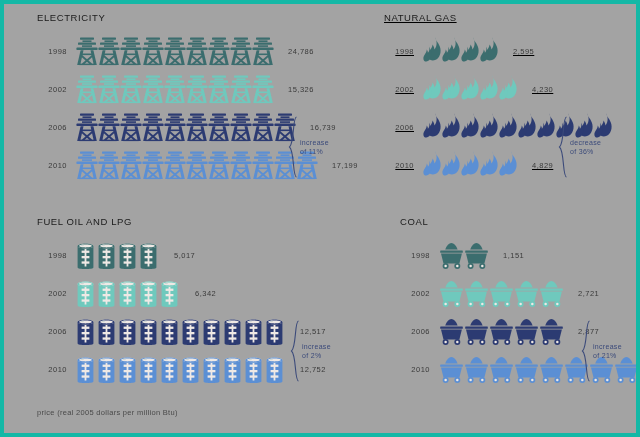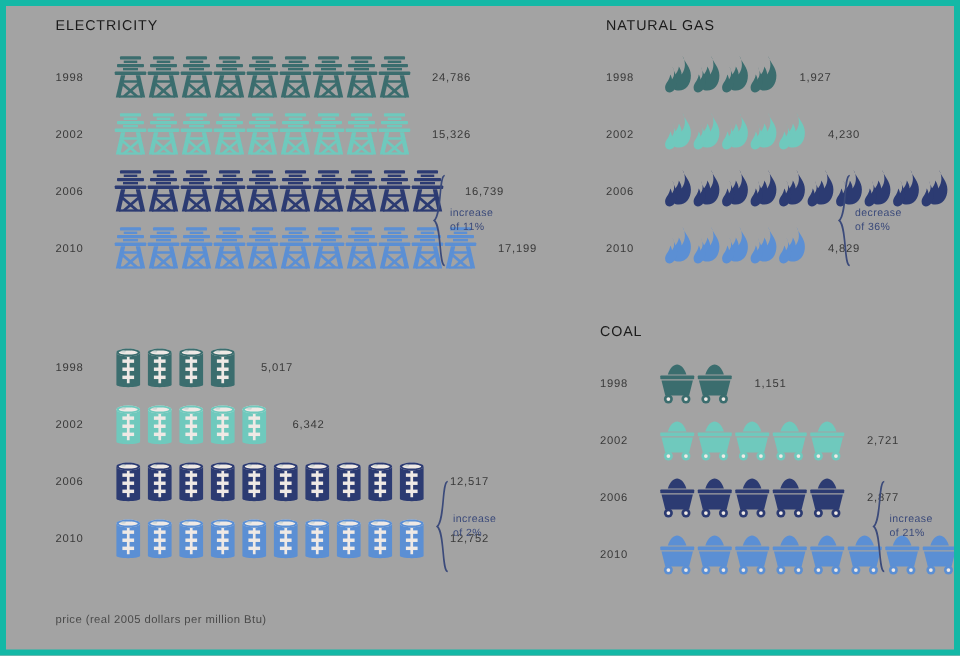--- a/index.html
+++ b/index.html
@@ -25,21 +25,21 @@
     white-space:nowrap;
   }
   .rows{margin-top:9px;}
   .row{
     display:flex;
     align-items:center;
     height:38px;
   }
   .year{
     width:30px;
-    text-align:left;
+    text-align:right;
     font-size:7.5px;
     color:#3a3a3a;
     letter-spacing:0.5px;
     flex:0 0 30px;
     font-family:"Liberation Sans", sans-serif;
   }
   .icons{
     display:flex;
     align-items:flex-end;
     margin-left:9px;
@@ -688,21 +688,21 @@
                 <path d="M5.2 18.3 L16.0 27.6 L14.6 28.9 L3.9 19.6 Z"></path>
                 <path d="M16.8 18.3 L6.0 27.6 L7.4 28.9 L18.1 19.6 Z"></path>
                 <rect x="3.3" y="27.6" width="15.4" height="1.5"></rect>
               </g>
             </svg>
           </span>
           <span class="value">17,199</span>
         </div>
       </div>
     </div>
-  <div class="panel" id="panel-natural-gas" style="left:400px;top:8px;">
+  <div class="panel" id="panel-natural-gas" style="left:380px;top:8px;text-decoration:underline;">
       <div class="panel-title">NATURAL GAS</div>
       <div class="rows">
         <div class="row">
           <span class="year">1998</span>
           <span class="icons">
             <svg width="19" height="30" viewBox="0 0 19 30">
               <g fill="#3b6d6e">
                 <path d="M12.0 1.2 C13.6 6.2 17.6 8.8 17.6 14.4 C17.6 20.4 14.2 24.4 9.6 24.4 C6.6 24.4 4.6 22.4 4.6 19.6 C4.6 15.2 9.0 13.6 9.6 8.4 C10.8 10.4 11.4 12.0 11.4 13.6 C13.0 11.6 13.6 9.2 13.6 7.2 C13.6 4.8 13.0 2.8 12.0 1.2 Z"></path>
                 <path d="M5.4 8.6 C6.2 12.0 8.4 14.0 8.4 17.6 C8.4 22.0 6.2 25.6 3.2 25.6 C1.4 25.6 0.4 24.2 0.4 22.4 C0.4 19.2 3.4 17.8 3.8 13.6 C4.6 14.8 5.0 16.0 5.0 17.2 C6.0 15.8 6.4 14.2 6.4 12.8 C6.4 11.2 6.0 9.8 5.4 8.6 Z"></path>
               </g>
@@ -719,21 +719,21 @@
                 <path d="M5.4 8.6 C6.2 12.0 8.4 14.0 8.4 17.6 C8.4 22.0 6.2 25.6 3.2 25.6 C1.4 25.6 0.4 24.2 0.4 22.4 C0.4 19.2 3.4 17.8 3.8 13.6 C4.6 14.8 5.0 16.0 5.0 17.2 C6.0 15.8 6.4 14.2 6.4 12.8 C6.4 11.2 6.0 9.8 5.4 8.6 Z"></path>
               </g>
             </svg>
             <svg width="19" height="30" viewBox="0 0 19 30">
               <g fill="#3b6d6e">
                 <path d="M12.0 1.2 C13.6 6.2 17.6 8.8 17.6 14.4 C17.6 20.4 14.2 24.4 9.6 24.4 C6.6 24.4 4.6 22.4 4.6 19.6 C4.6 15.2 9.0 13.6 9.6 8.4 C10.8 10.4 11.4 12.0 11.4 13.6 C13.0 11.6 13.6 9.2 13.6 7.2 C13.6 4.8 13.0 2.8 12.0 1.2 Z"></path>
                 <path d="M5.4 8.6 C6.2 12.0 8.4 14.0 8.4 17.6 C8.4 22.0 6.2 25.6 3.2 25.6 C1.4 25.6 0.4 24.2 0.4 22.4 C0.4 19.2 3.4 17.8 3.8 13.6 C4.6 14.8 5.0 16.0 5.0 17.2 C6.0 15.8 6.4 14.2 6.4 12.8 C6.4 11.2 6.0 9.8 5.4 8.6 Z"></path>
               </g>
             </svg>
           </span>
-          <span class="value">1,927</span>
+          <span class="value">2,595</span>
         </div>
         <div class="row">
           <span class="year">2002</span>
           <span class="icons">
             <svg width="19" height="30" viewBox="0 0 19 30">
               <g fill="#6fc9bd">
                 <path d="M12.0 1.2 C13.6 6.2 17.6 8.8 17.6 14.4 C17.6 20.4 14.2 24.4 9.6 24.4 C6.6 24.4 4.6 22.4 4.6 19.6 C4.6 15.2 9.0 13.6 9.6 8.4 C10.8 10.4 11.4 12.0 11.4 13.6 C13.0 11.6 13.6 9.2 13.6 7.2 C13.6 4.8 13.0 2.8 12.0 1.2 Z"></path>
                 <path d="M5.4 8.6 C6.2 12.0 8.4 14.0 8.4 17.6 C8.4 22.0 6.2 25.6 3.2 25.6 C1.4 25.6 0.4 24.2 0.4 22.4 C0.4 19.2 3.4 17.8 3.8 13.6 C4.6 14.8 5.0 16.0 5.0 17.2 C6.0 15.8 6.4 14.2 6.4 12.8 C6.4 11.2 6.0 9.8 5.4 8.6 Z"></path>
               </g>
             </svg>
@@ -861,20 +861,21 @@
                 <path d="M12.0 1.2 C13.6 6.2 17.6 8.8 17.6 14.4 C17.6 20.4 14.2 24.4 9.6 24.4 C6.6 24.4 4.6 22.4 4.6 19.6 C4.6 15.2 9.0 13.6 9.6 8.4 C10.8 10.4 11.4 12.0 11.4 13.6 C13.0 11.6 13.6 9.2 13.6 7.2 C13.6 4.8 13.0 2.8 12.0 1.2 Z"></path>
                 <path d="M5.4 8.6 C6.2 12.0 8.4 14.0 8.4 17.6 C8.4 22.0 6.2 25.6 3.2 25.6 C1.4 25.6 0.4 24.2 0.4 22.4 C0.4 19.2 3.4 17.8 3.8 13.6 C4.6 14.8 5.0 16.0 5.0 17.2 C6.0 15.8 6.4 14.2 6.4 12.8 C6.4 11.2 6.0 9.8 5.4 8.6 Z"></path>
               </g>
             </svg>
           </span>
           <span class="value">4,829</span>
         </div>
       </div>
     </div>
   <div class="panel" id="panel-fuel-oil-and-lpg" style="left:33px;top:212px;">
+      <div class="panel-title">FUEL OIL AND LPG</div>
       <div class="rows">
         <div class="row">
           <span class="year">1998</span>
           <span class="icons">
             <svg width="21" height="30" viewBox="0 0 21 30">
               <g fill="#3b6d6e">
                 <path d="M1.6 6 L17.4 6 L17.4 27.5 C17.4 28.4 13.9 29.1 9.5 29.1 C5.1 29.1 1.6 28.4 1.6 27.5 Z"></path>
                 <ellipse cx="9.5" cy="6" rx="7.9" ry="2.6" fill="#efe9e5"></ellipse>
                 <path d="M1.6 6 C1.6 4.55 5.1 3.4 9.5 3.4 C13.9 3.4 17.4 4.55 17.4 6 C17.4 7.45 13.9 8.6 9.5 8.6 C5.1 8.6 1.6 7.45 1.6 6 Z M9.5 4.6 C6.1 4.6 3.2 5.2 3.2 6 C3.2 6.8 6.1 7.4 9.5 7.4 C12.9 7.4 15.8 6.8 15.8 6 C15.8 5.2 12.9 4.6 9.5 4.6 Z"></path>
                 <ellipse cx="6.2" cy="5.4" rx="1.7" ry="0.8" fill="#cfd6d4"></ellipse>

